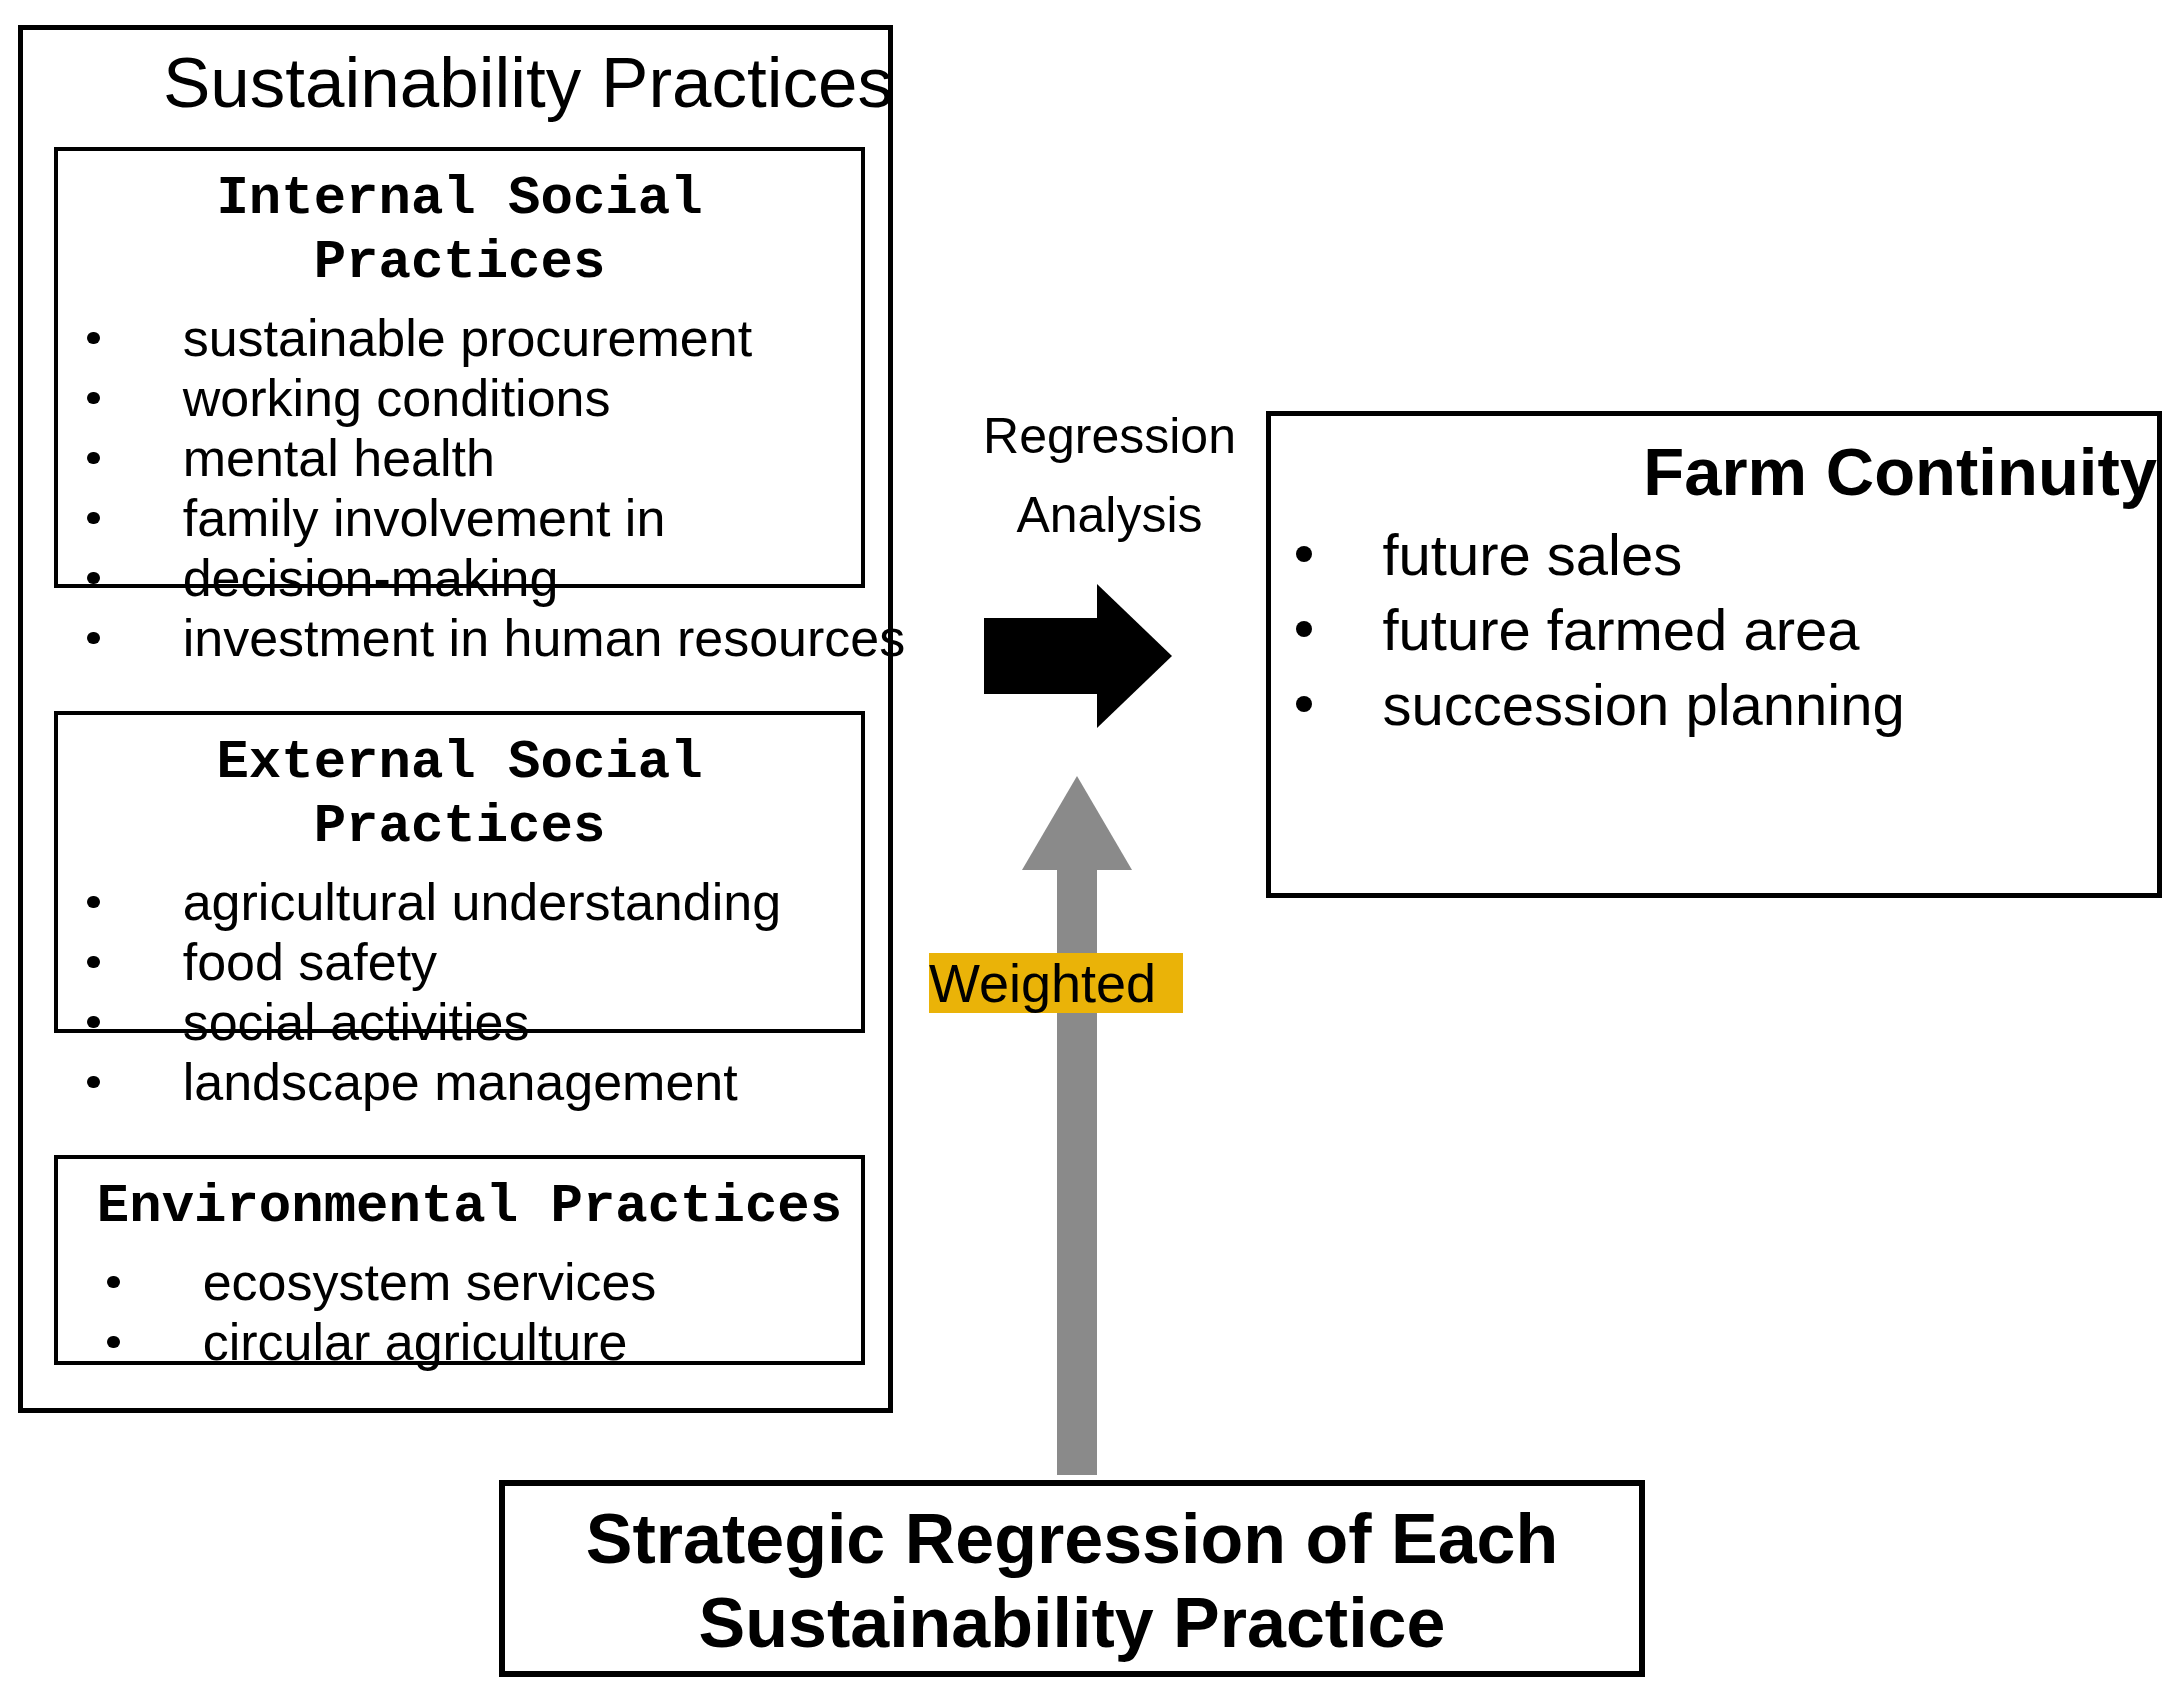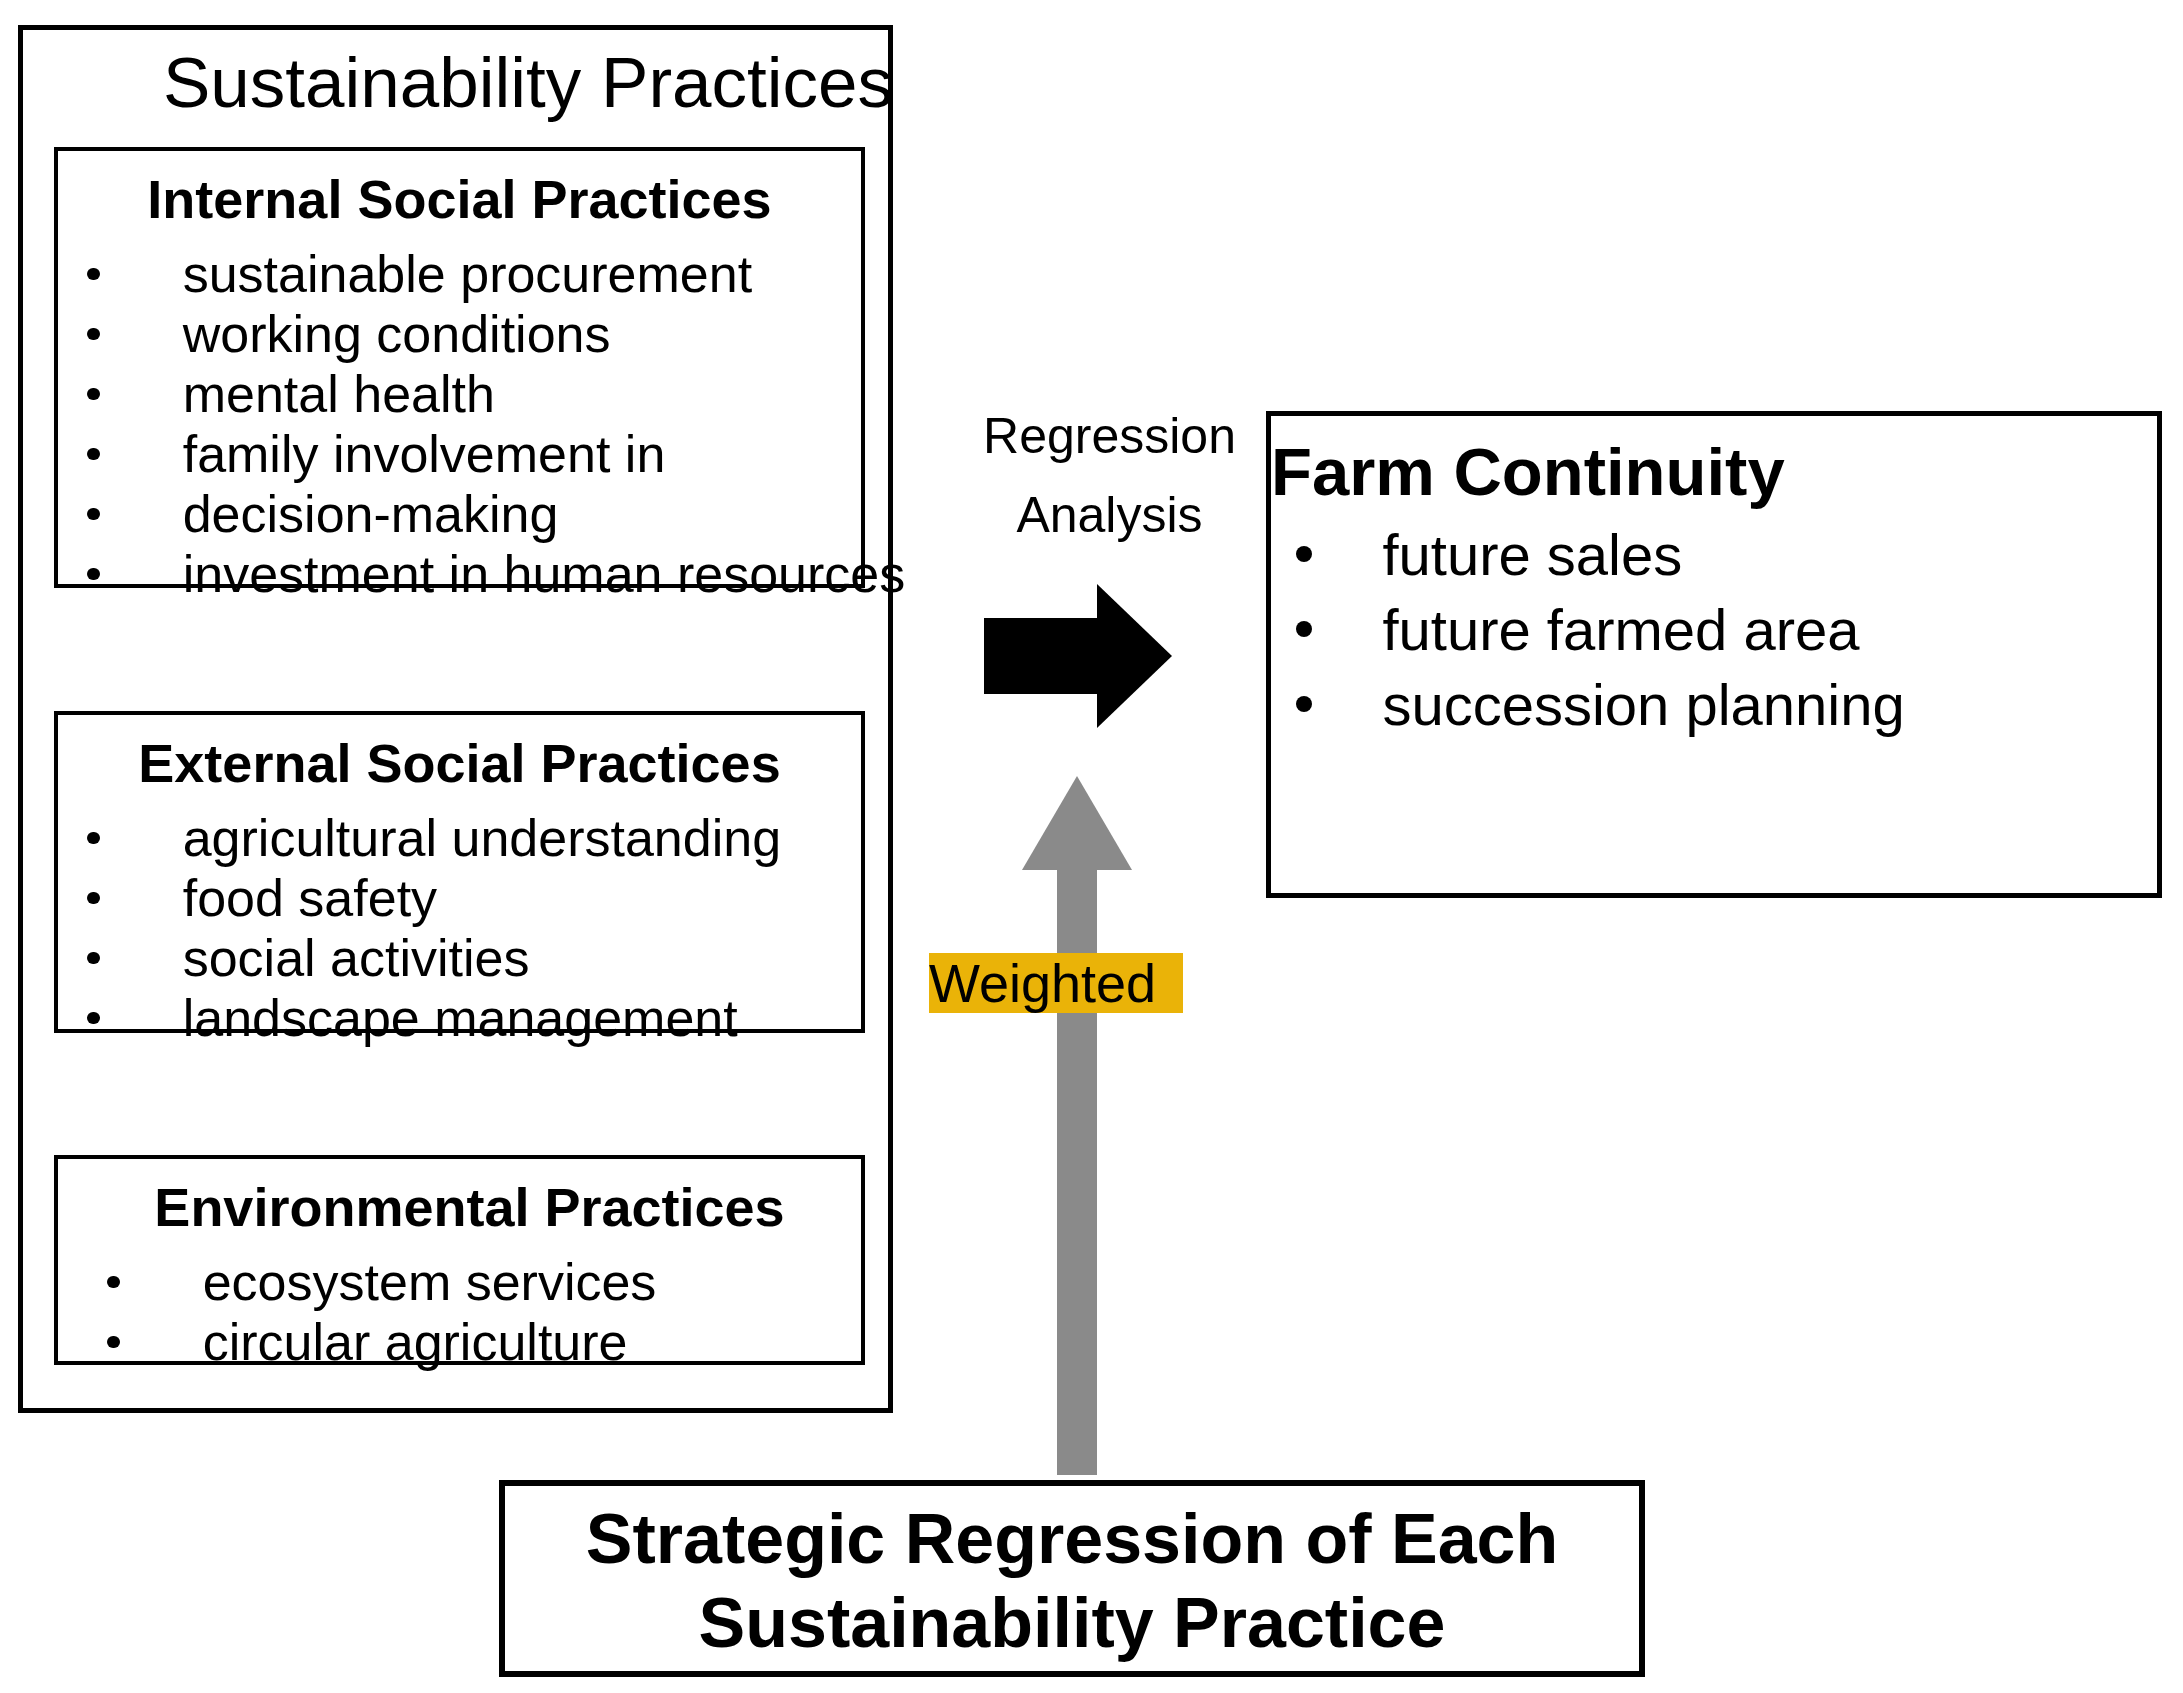--- a/index.html
+++ b/index.html
@@ -20,41 +20,41 @@
 
   .outer-box        { left: 17.5px;  top: 25.4px;   width: 875px; height: 1388px; }
   .outer-title      { left: 17.5px;  top: 41px;   width: 1021px; text-align: center;
                       font-size: 71px; line-height: 83px; }
 
   .box-internal     { left: 54px;  top: 147px;  width: 811px; height: 441px; border-width: 4.8px; }
   .box-external     { left: 54px;  top: 711px;  width: 811px; height: 322px; border-width: 4.8px; }
   .box-environment  { left: 54px;  top: 1155px; width: 811px; height: 210px; border-width: 4.8px; padding-left: 20px; }
 
   .group-title { margin: 16px 6.4px 0 6.4px; text-align: center;
-                 font-weight: bold; font-size: 54px; line-height: 64px; }
+                 font-weight: bold; font-size: 54px; line-height: 64px; font-family: Liberation Mono, monospace; }
 
   ul.blist { list-style: none; margin: 12.7px 0 0 0; padding: 0;
              font-size: 52px; line-height: 60px; }
   ul.blist li { display: flex; align-items: flex-start; }
   ul.blist .dot { flex: 0 0 auto; width: 12.7px; height: 12.7px; border-radius: 50%;
                   background: #000; margin: 24px 0 0 29px; }
   ul.blist .txt { margin-left: 83px; white-space: nowrap; }
 
   
   .regression-label { left: 935px; top: 397px; width: 349px; text-align: center;
                       font-size: 50px; line-height: 79px; }
   .black-arrow-shaft { left: 984px; top: 618px; width: 113px; height: 76px; background: #000; }
   .black-arrow-head  { left: 1097px; top: 584px; width: 0; height: 0;
                        border-top: 72px solid transparent;
                        border-bottom: 72px solid transparent;
                        border-left: 75px solid #000; }
 
   
   .farm-box   { left: 1266px; top: 411px; width: 896px; height: 487px; }
-  .farm-title { margin-top: 17.5px; text-align: left; font-weight: bold;
+  .farm-title { margin-top: 17.5px; text-align: right; font-weight: bold;
                 font-size: 67px; line-height: 75px; }
   ul.farm-list { list-style: none; margin: 8px 0 0 0; padding: 0;
                  font-size: 58px; line-height: 75px; }
   ul.farm-list li { display: flex; align-items: flex-start; }
   ul.farm-list .dot { flex: 0 0 auto; width: 16px; height: 16px; border-radius: 50%;
                       background: #000; margin: 29px 0 0 25.4px; }
   ul.farm-list .txt { margin-left: 70px; white-space: nowrap; }
 
   
   .gray-arrow-head  { left: 1022px; top: 776px; width: 0; height: 0;

